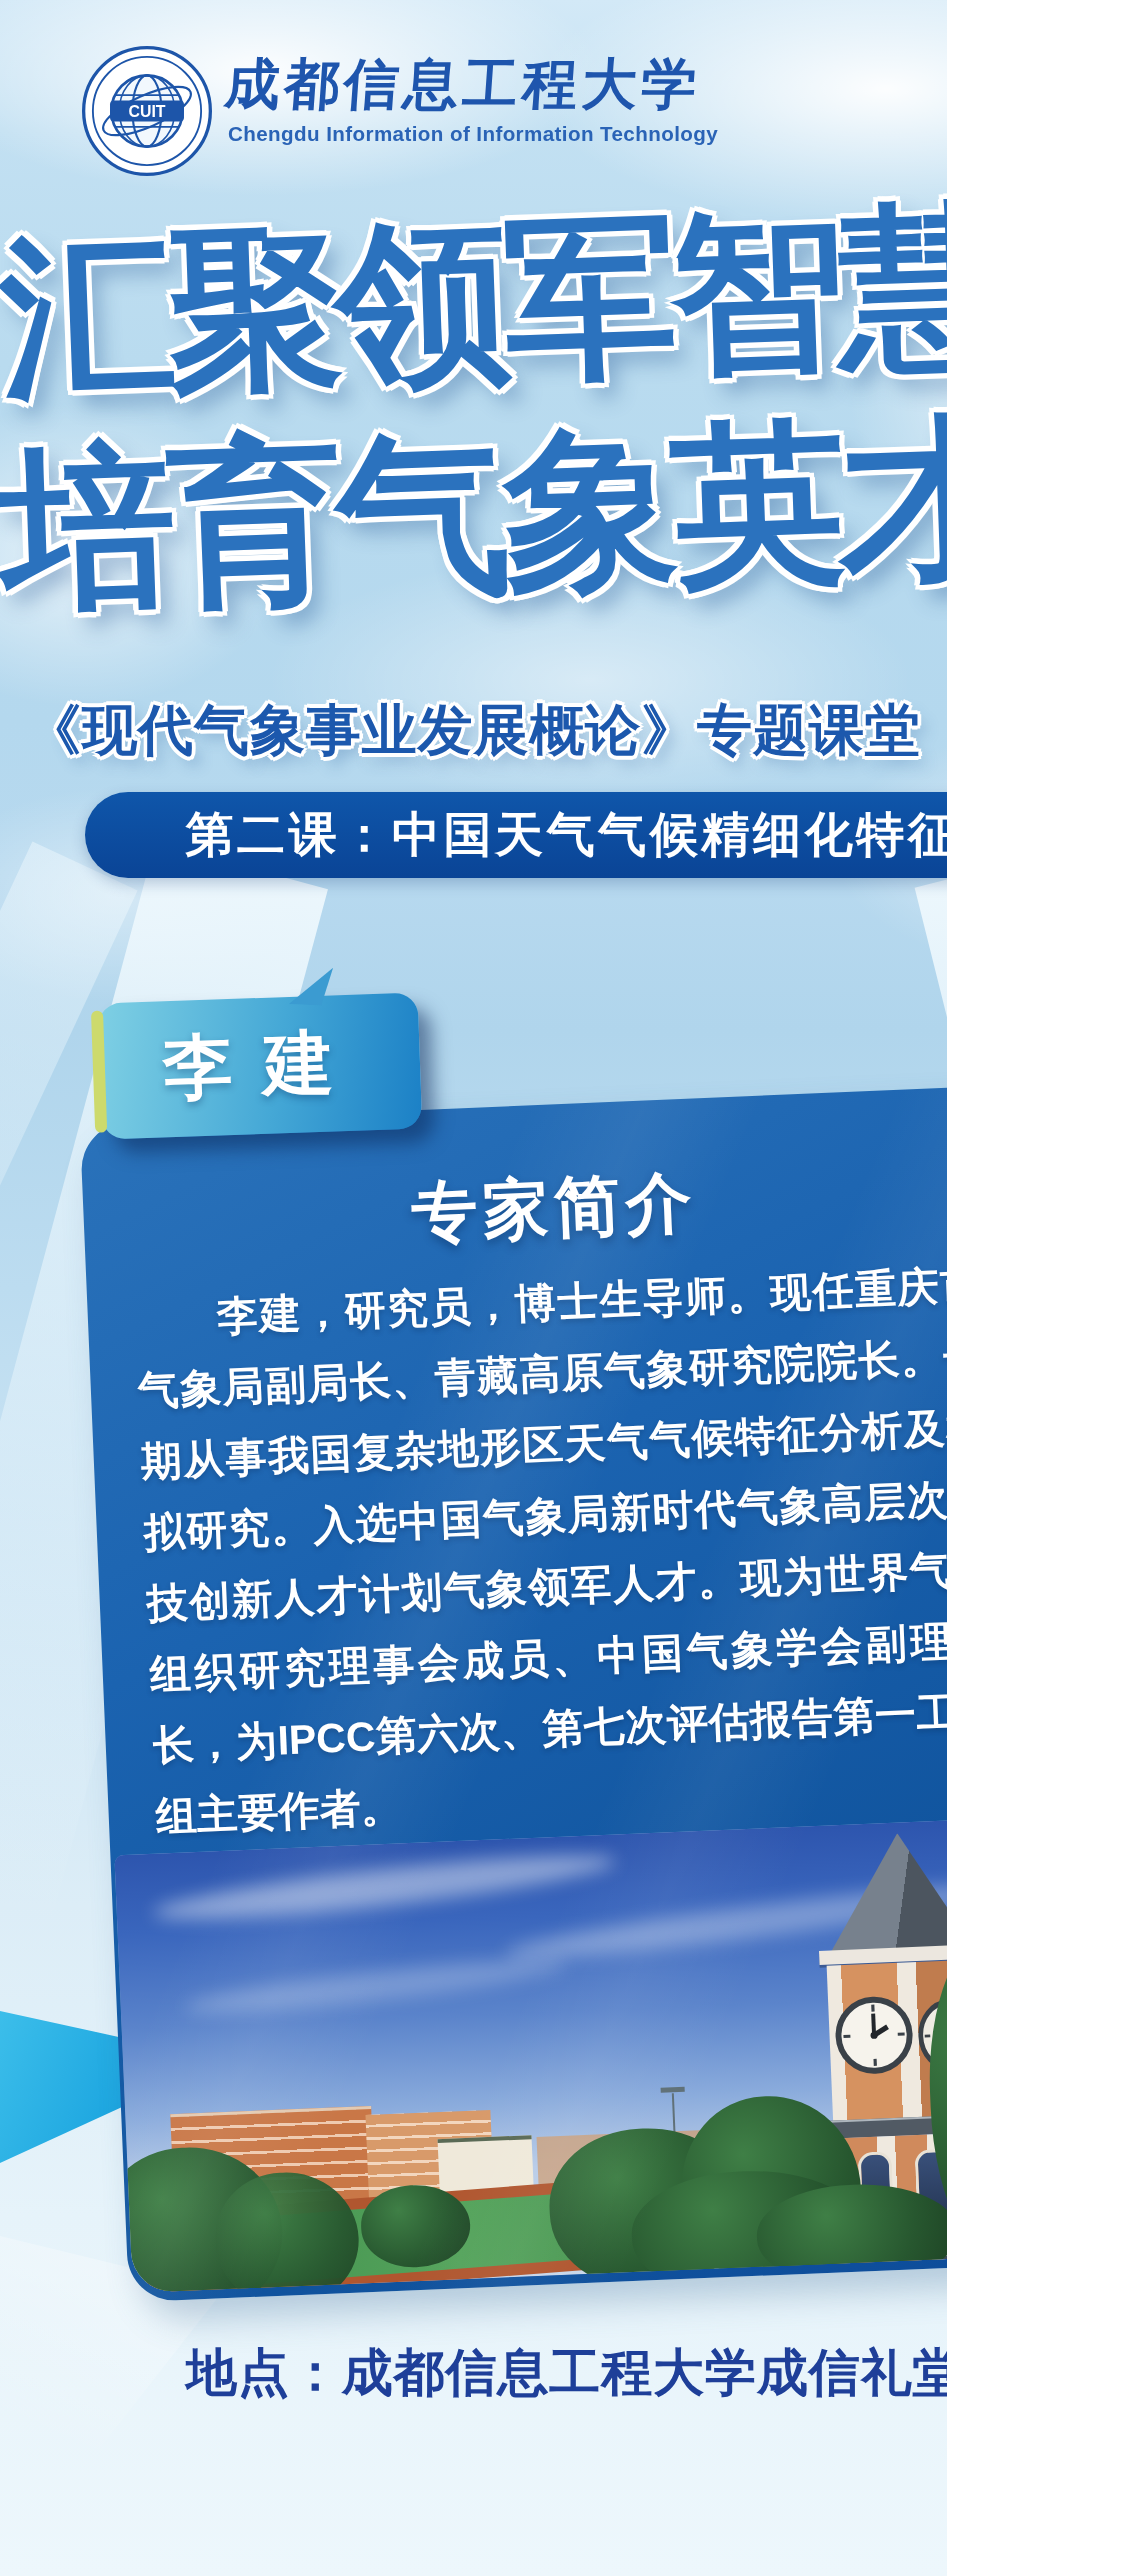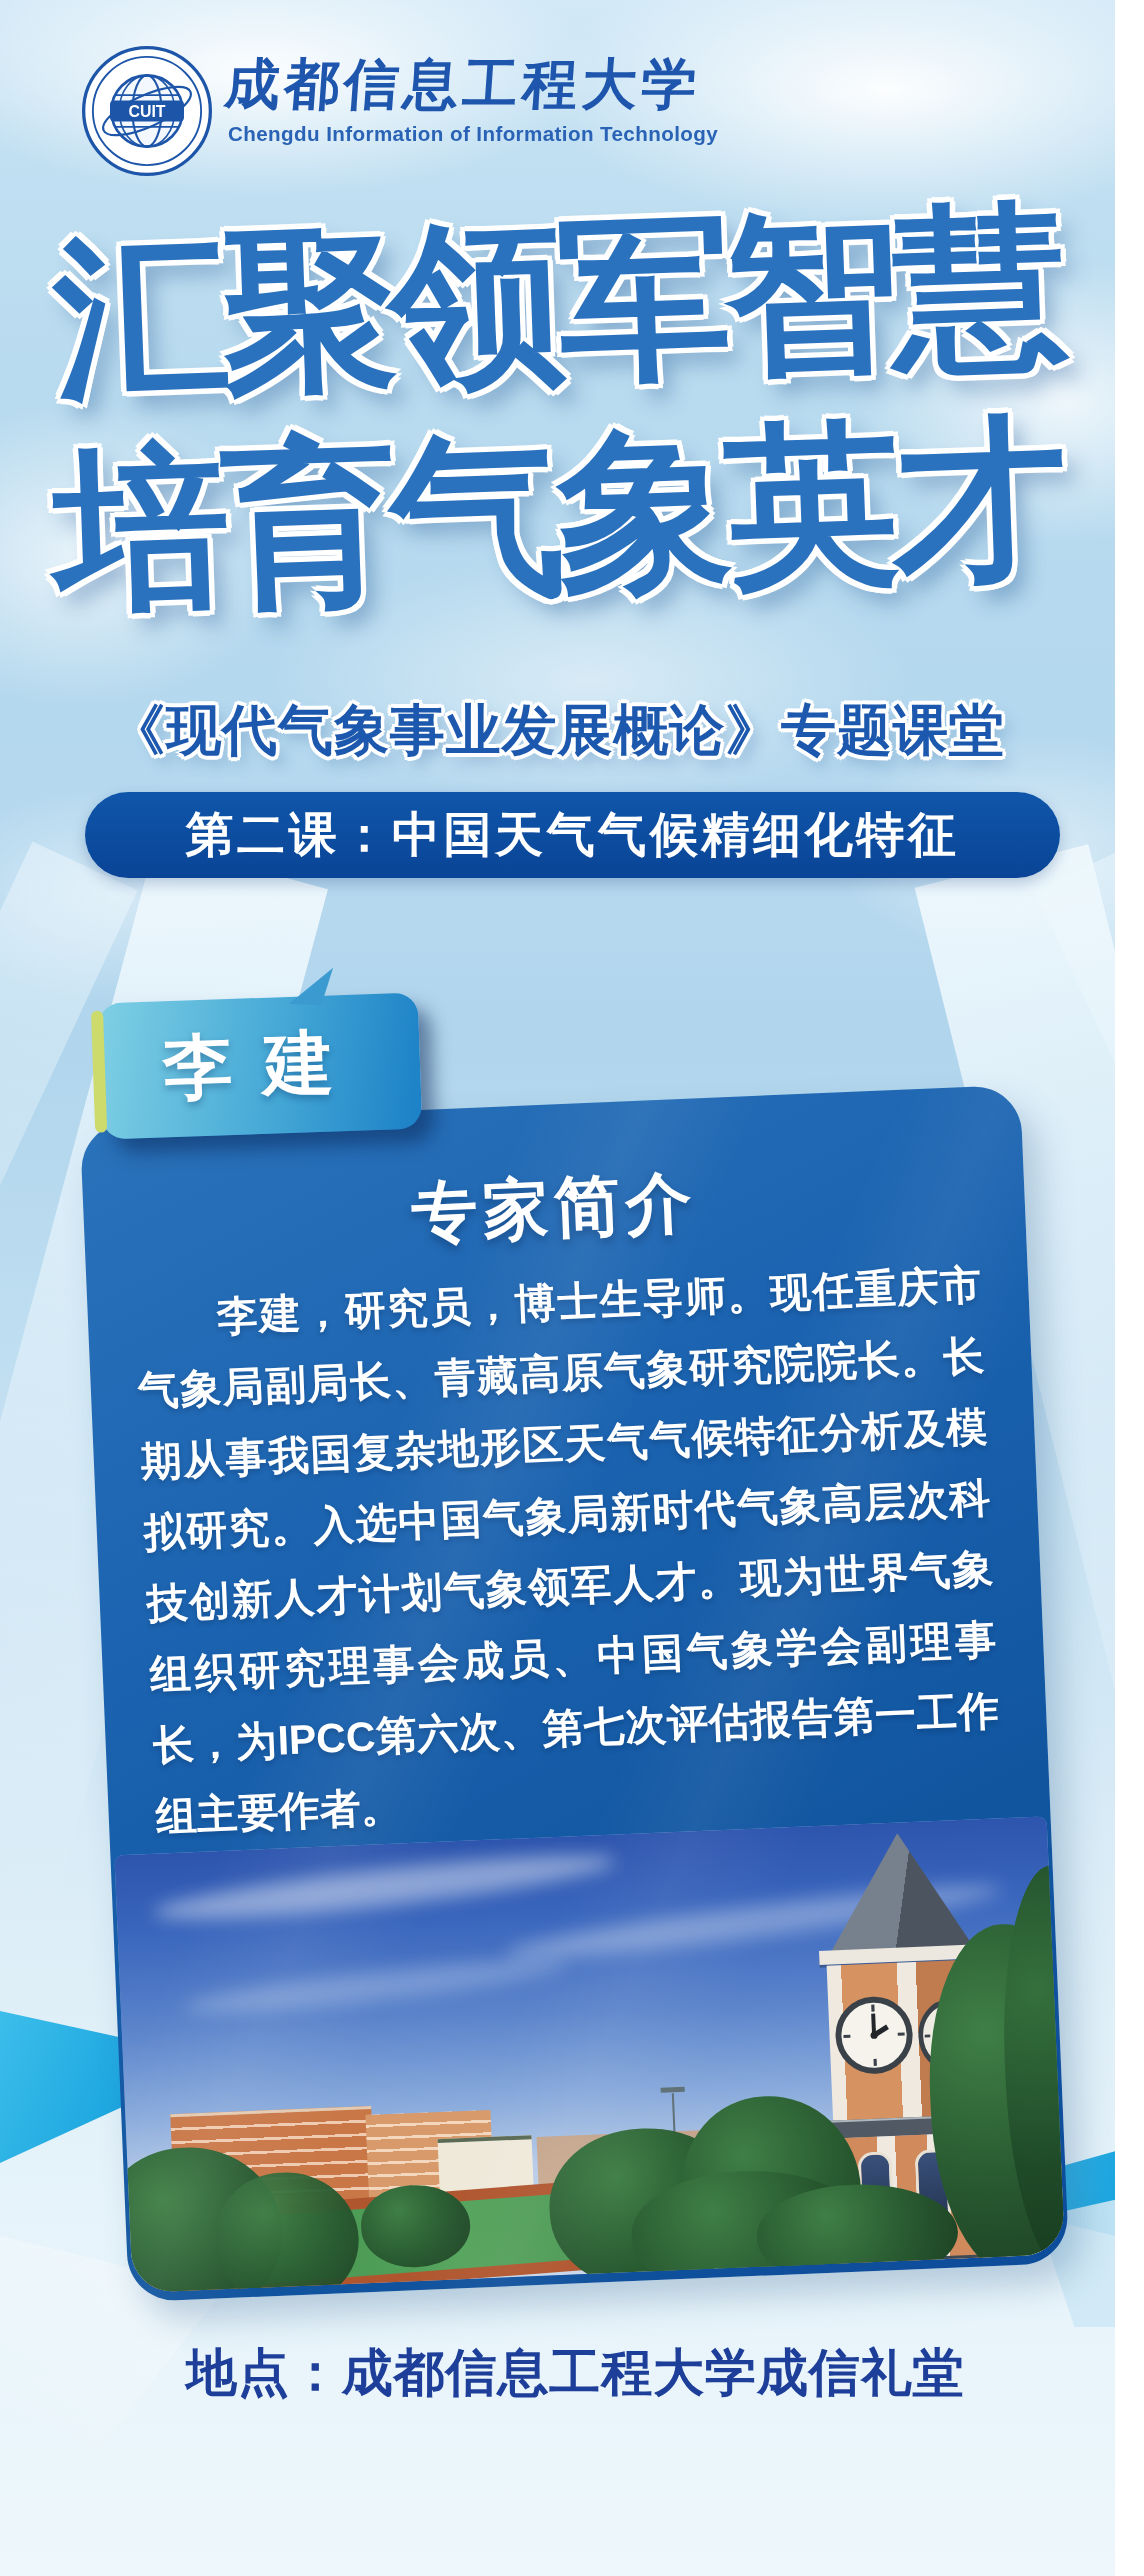--- a/index.html
+++ b/index.html
@@ -1,18 +1,18 @@
 <!DOCTYPE html>
 <html style="font-size:14.3px"><head>
 <meta charset="utf-8">
 <style>
   html,body{margin:0;padding:0;background:#ffffff;}
   *{box-sizing:border-box;}
   #poster{
-    position:relative;width:1115px;height:2576px;overflow:hidden;
+    position:relative;width:947px;height:2576px;overflow:hidden;
     font-family:"Liberation Sans","DejaVu Sans",sans-serif;
     background:linear-gradient(180deg,
       #d3e9f7 0%, #c2e0f2 5%, #b9dbef 14%, #b4d8ee 28%, #b7d9ef 34%,
       #b0d5ec 40%, #bcdcf0 50%, #cde5f4 62%, #dcedf7 74%, #e6f3fa 86%, #edf7fc 100%);
   }
   
   .cloud{position:absolute;background:radial-gradient(closest-side,rgba(255,255,255,.95),rgba(255,255,255,0));}
   .c1{left:-80px;top:-54px;width:680px;height:250px;}
   .c2{left:537px;top:-45px;width:698px;height:268px;}
   .c3{left:850px;top:259px;width:429px;height:286px;opacity:.8;}

